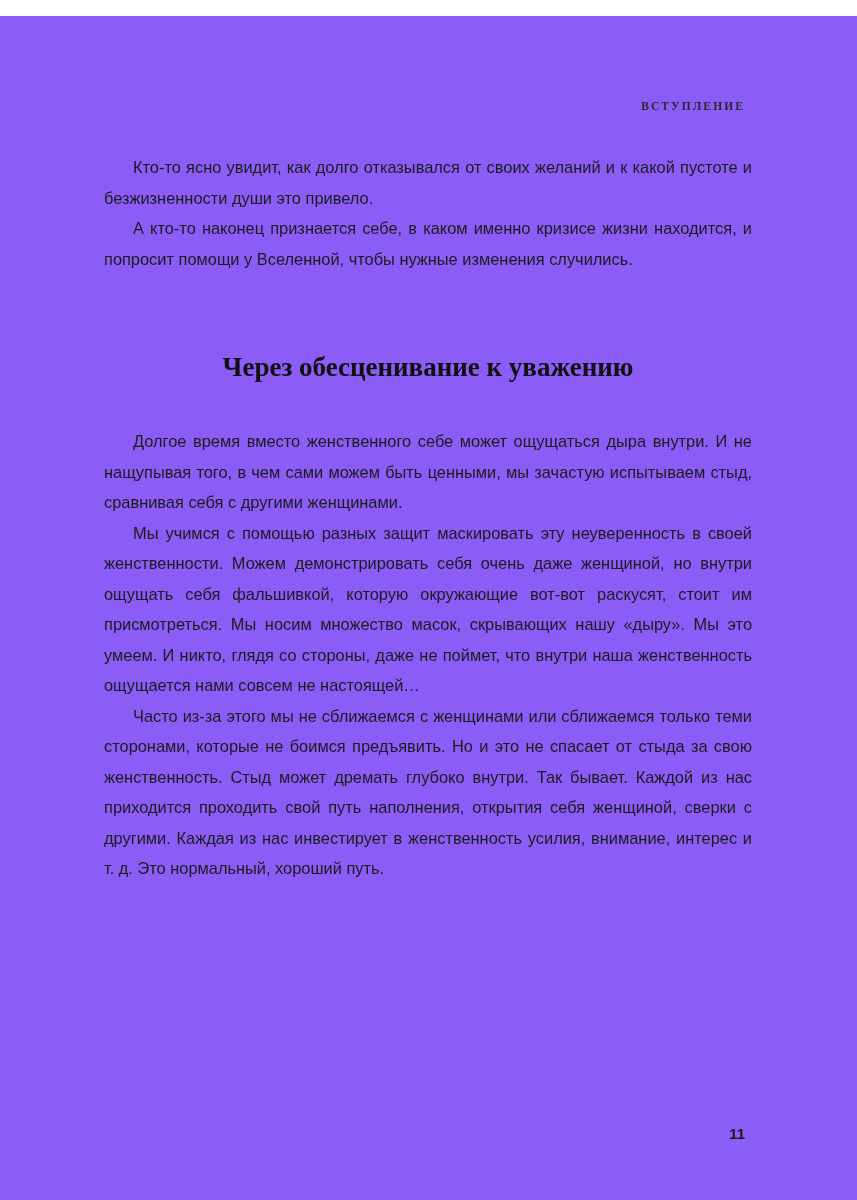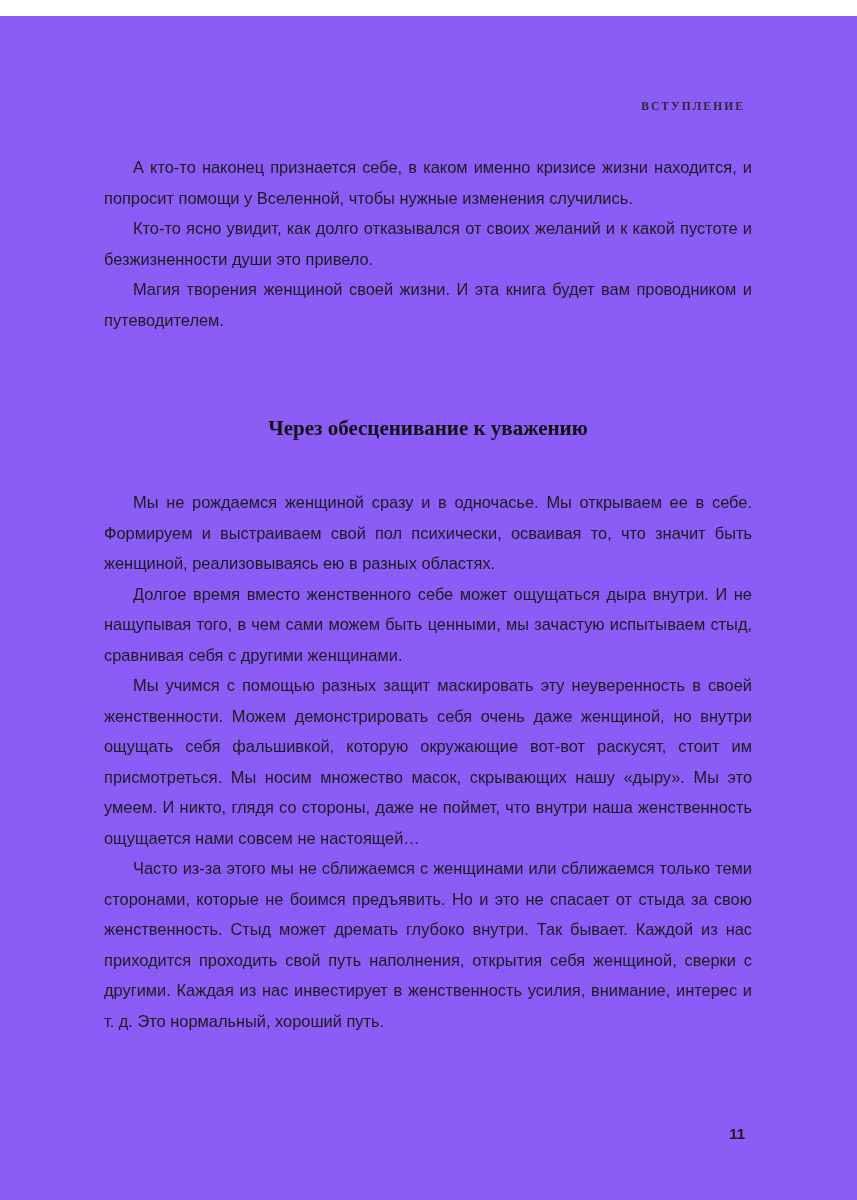--- a/index.html
+++ b/index.html
@@ -47,21 +47,21 @@
     line-height: 30.5px;
     text-align: justify;
     text-justify: inter-word;
     color: #1c1c1c;
     text-indent: 29px;
   }
   .section-title {
     margin: 0;
     font-family: "Liberation Serif", serif;
     font-weight: 700;
-    font-size: 21px;
+    font-size: 27px;
     line-height: 30px;
     text-align: center;
     color: #111111;
   }
   .gap-before-title {
     height: 78px;
   }
   .gap-after-title {
     height: 44px;
   }
@@ -77,31 +77,29 @@
 </style>
 </head>
 <body>
 
 <div class="page">
 
   <div class="running-head">ВСТУПЛЕНИЕ</div>
 
   <div class="content">
 
+    <p class="body-par">Кто-то ясно увидит, как долго отказывался от своих желаний и к какой пустоте и безжизненности души это привело.</p>
     <p class="body-par">А кто-то наконец признается себе, в каком именно кризисе жизни находится, и попросит помощи у Вселенной, чтобы нужные изменения случились.</p>
-    <p class="body-par">Кто-то ясно увидит, как долго отказывался от своих желаний и к какой пустоте и безжизненности души это привело.</p>
-    <p class="body-par">Магия творения женщиной своей жизни. И эта книга будет вам проводником и путеводителем.</p>
 
     <div class="gap-before-title"></div>
 
     <h2 class="section-title">Через обесценивание к уважению</h2>
 
     <div class="gap-after-title"></div>
 
-    <p class="body-par">Мы не рождаемся женщиной сразу и в одночасье. Мы открываем ее в себе. Формируем и выстраиваем свой пол психически, осваивая то, что значит быть женщиной, реализовываясь ею в разных областях.</p>
     <p class="body-par">Долгое время вместо женственного себе может ощущаться дыра внутри. И не нащупывая того, в чем сами можем быть ценными, мы зачастую испытываем стыд, сравнивая себя с другими женщинами.</p>
     <p class="body-par">Мы учимся с помощью разных защит маскировать эту неуверенность в своей женственности. Можем демонстрировать себя очень даже женщиной, но внутри ощущать себя фальшивкой, которую окружающие вот-вот раскусят, стоит им присмотреться. Мы носим множество масок, скрывающих нашу «дыру». Мы это умеем. И никто, глядя со стороны, даже не поймет, что внутри наша женственность ощущается нами совсем не настоящей…</p>
     <p class="body-par">Часто из-за этого мы не сближаемся с женщинами или сближаемся только теми сторонами, которые не боимся предъявить. Но и это не спасает от стыда за свою женственность. Стыд может дремать глубоко внутри. Так бывает. Каждой из нас приходится проходить свой путь наполнения, открытия себя женщиной, сверки с другими. Каждая из нас инвестирует в женственность усилия, внимание, интерес и т. д. Это нормальный, хороший путь.</p>
 
   </div>
 
   <div class="folio">11</div>
 
 </div>
 

